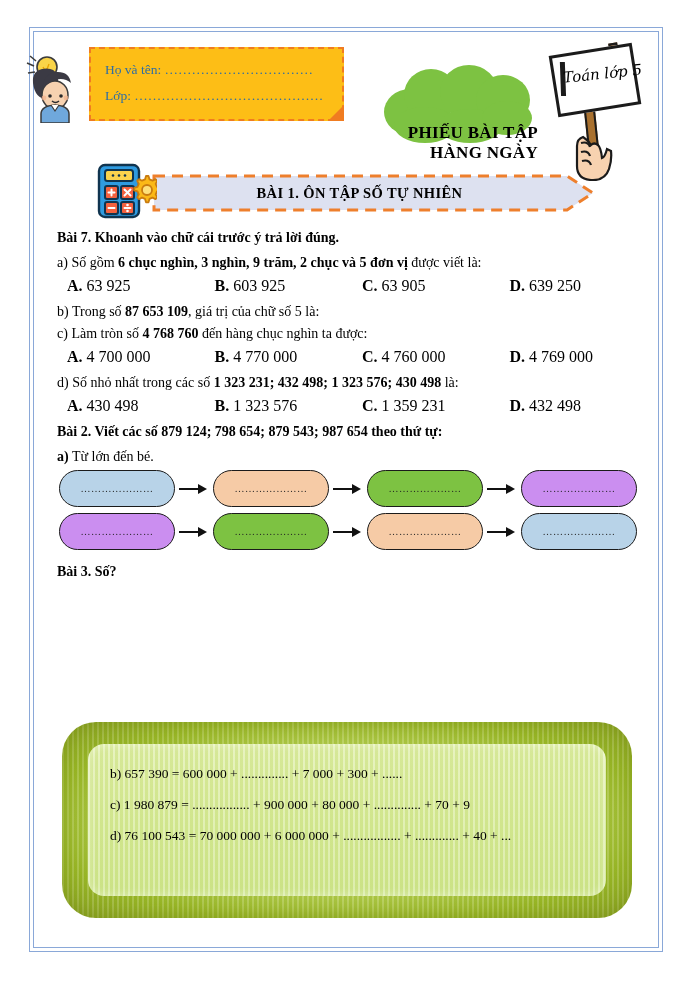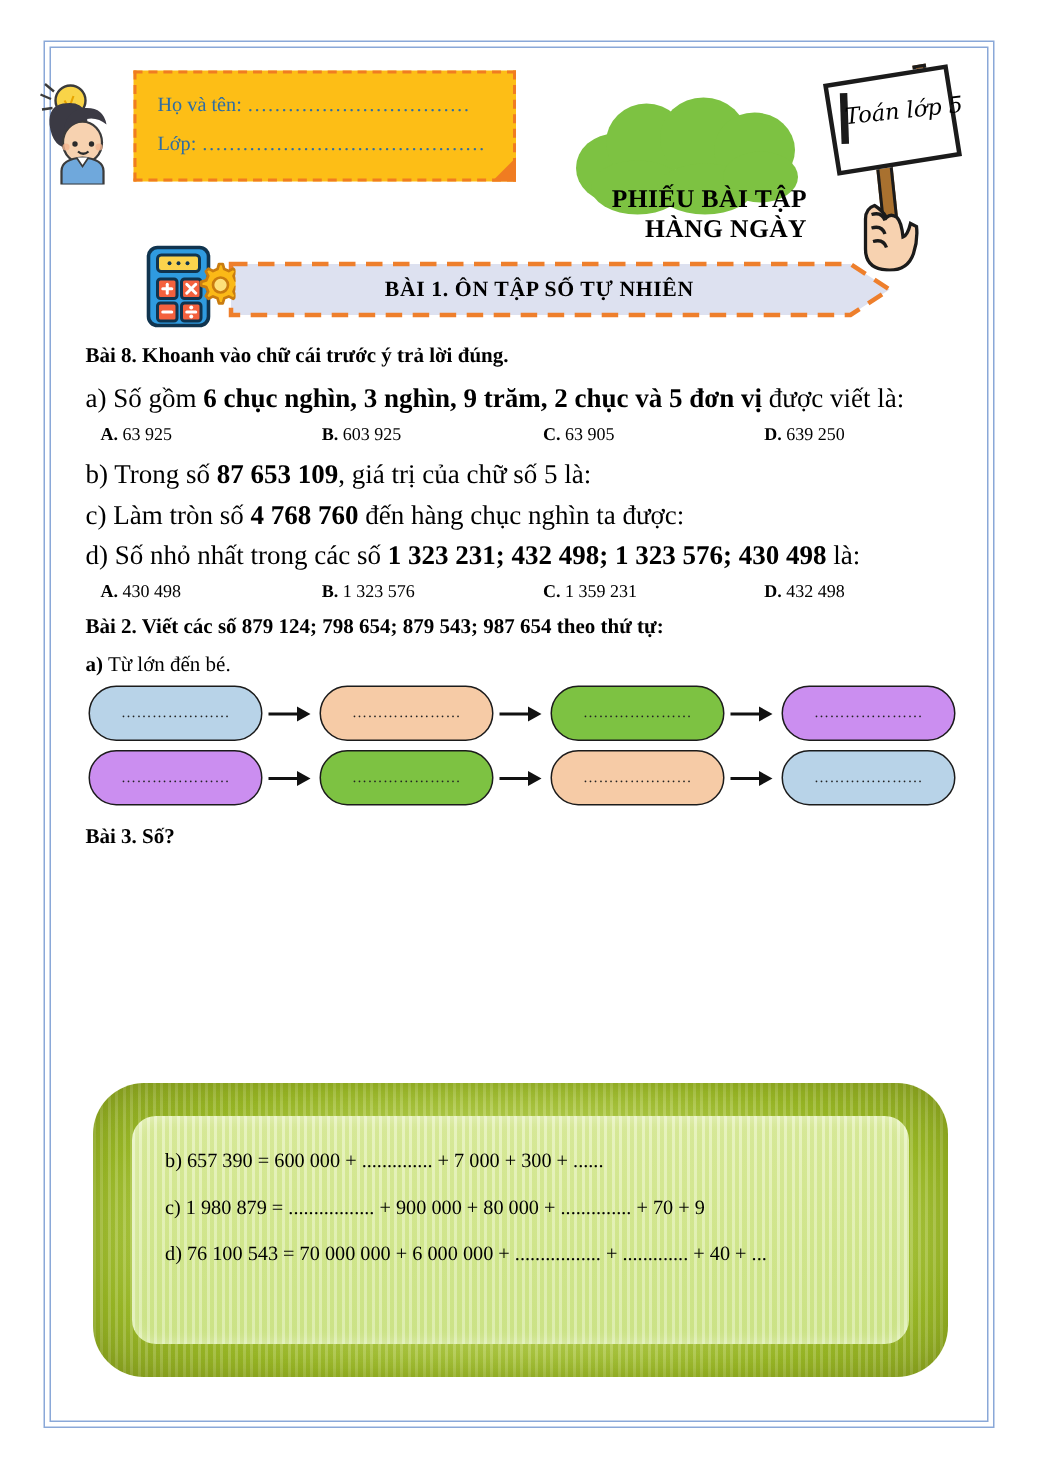--- a/index.html
+++ b/index.html
@@ -225,31 +225,31 @@
     left: 57px;
     top: 230px;
     width: 600px;
   }
   .q-head {
     font-weight: bold;
     font-size: 14px;
     margin: 0 0 9px 0;
   }
   .q-stem {
-    font-size: 18px;
+    font-size: 14px;
     margin: 0 0 6px 0;
   }
   .q-stem b { font-weight: bold; }
   .opts {
     display: flex;
     margin: 0 0 9px 0;
     padding-left: 10px;
   }
   .opt {
-    font-size: 12px;
+    font-size: 16px;
     width: 25%;
     white-space: nowrap;
   }
   .opt .lt { font-weight: bold; }
 
   .sub-label {
     font-size: 14px;
     margin: 0 3px 5px 0;
   }
   .sub-label b { font-weight: bold; }
@@ -429,33 +429,39 @@
   <div class="banner">
     <svg class="banner-shape" viewBox="0 0 443 38" preserveAspectRatio="none">
       <path d="M2,2 H415 L441,19 L415,36 H2 Z" fill="#dde1f0" stroke="#ee7f2c" stroke-width="3" stroke-dasharray="11 7"></path>
     </svg>
     <div class="banner-label">BÀI 1. ÔN TẬP SỐ TỰ NHIÊN</div>
   </div>
 </div>
 
 <div id="content">
 
-  <div class="q-head">Bài 8. Khoanh vào chữ cái trước ý trả lời đúng.</div>
+  <div class="q-head">Bài 7. Khoanh vào chữ cái trước ý trả lời đúng.</div>
 
   <div class="q-stem"><span>a) Số gồm </span><b>6 chục nghìn, 3 nghìn, 9 trăm, 2 chục và 5 đơn vị</b><span> được viết là:</span></div>
   <div class="opts">
     <div class="opt"><span class="lt">A.</span> <span>63 925</span></div>
     <div class="opt"><span class="lt">B.</span> <span>603 925</span></div>
     <div class="opt"><span class="lt">C.</span> <span>63 905</span></div>
     <div class="opt"><span class="lt">D.</span> <span>639 250</span></div>
   </div>
 
   <div class="q-stem"><span>b) Trong số </span><b>87 653 109</b><span>, giá trị của chữ số 5 là:</span></div>
 
   <div class="q-stem"><span>c) Làm tròn số </span><b>4 768 760</b><span> đến hàng chục nghìn ta được:</span></div>
+  <div class="opts">
+    <div class="opt"><span class="lt">A.</span> <span>4 700 000</span></div>
+    <div class="opt"><span class="lt">B.</span> <span>4 770 000</span></div>
+    <div class="opt"><span class="lt">C.</span> <span>4 760 000</span></div>
+    <div class="opt"><span class="lt">D.</span> <span>4 769 000</span></div>
+  </div>
 
   <div class="q-stem"><span>d) Số nhỏ nhất trong các số </span><b>1 323 231; 432 498; 1 323 576; 430 498</b><span> là:</span></div>
   <div class="opts">
     <div class="opt"><span class="lt">A.</span> <span>430 498</span></div>
     <div class="opt"><span class="lt">B.</span> <span>1 323 576</span></div>
     <div class="opt"><span class="lt">C.</span> <span>1 359 231</span></div>
     <div class="opt"><span class="lt">D.</span> <span>432 498</span></div>
   </div>
 
   <div class="q-head">Bài 2. Viết các số 879 124; 798 654; 879 543; 987 654 theo thứ tự:</div>

